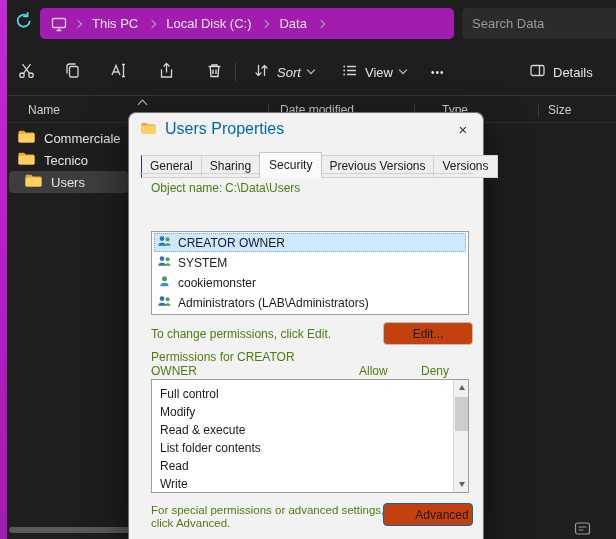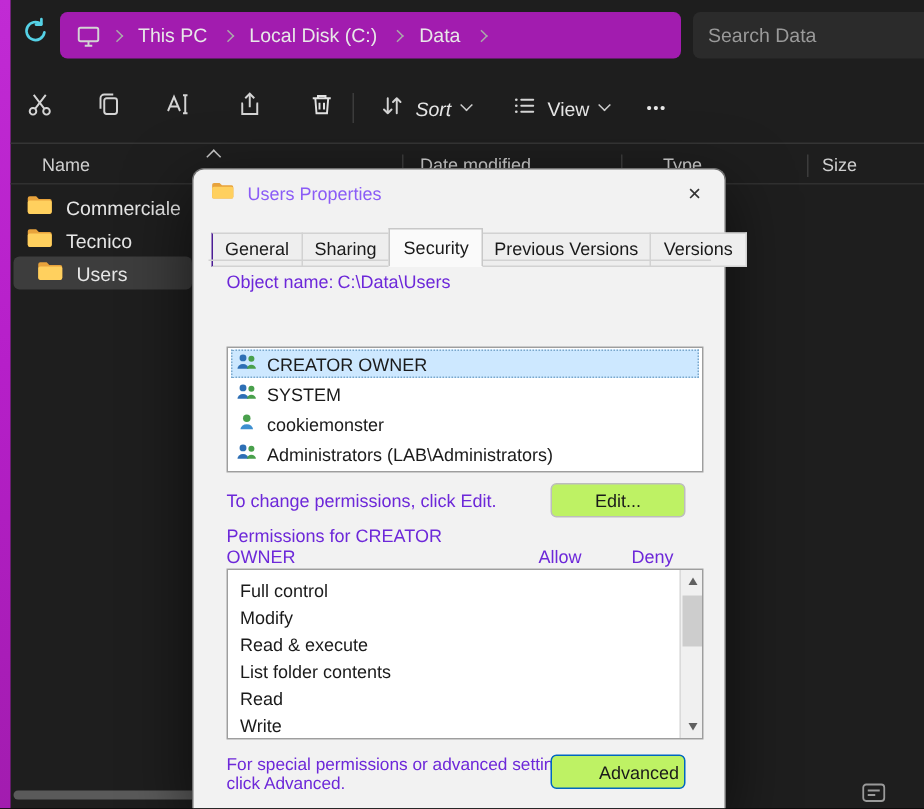--- a/index.html
+++ b/index.html
@@ -39,33 +39,33 @@
   .file-row { position:absolute; left:9px; width:119px; height:22px; display:flex; align-items:center; gap:9px; padding-left:9px; border-radius:4px; color:#e6e6e6; font-size:13px; cursor:pointer; white-space:nowrap; }
   .file-row.selected { background:#3d3d3d; }
 
   
   .h-scroll { position:absolute; left:9px; top:527px; width:128px; height:6px; background:#5a5a5a; border-radius:3px; cursor:pointer; }
   .status-icon { position:absolute; left:574px; top:521px; cursor:pointer; }
 
   
   .dialog { position:absolute; left:128px; top:112px; width:356px; height:427px; background:#f2f2f2; border:1px solid #707070; border-bottom:none; border-radius:8px 8px 0 0; box-shadow:0 14px 44px rgba(0,0,0,.6); color:#1a1a1a; }
   .dlg-titlebar { position:absolute; left:0; top:0; width:100%; height:32px; display:flex; align-items:center; padding:0 12px; gap:9px; }
-  .dlg-title { font-size:12px; color:#8b5cf6; }
+  .dlg-title { font-size:16px; color:#0369a1; }
   .dlg-close { position:absolute; right:6px; top:3px; width:28px; height:26px; display:flex; align-items:center; justify-content:center; font-size:15px; color:#333; border-radius:4px; cursor:pointer; }
   .tabs { position:absolute; left:12px; top:39px; display:flex; align-items:flex-end; }
   .tab { font-size:12px; color:#1a1a1a; padding:3px 8px 4px; border:1px solid #d2d2d2; border-left:none; background:#eeeeee; cursor:pointer; white-space:nowrap; }
   .tab:first-child { border-left:1px solid #4c1d95; }
   .tab.active { background:#fafafa; border:1px solid #c8c8c8; border-bottom:1px solid #fafafa; padding:5px 9px 5px; position:relative; z-index:2; margin:0 -1px; }
   .tab-rule { position:absolute; left:10px; top:60px; width:335px; height:1px; background:#d2d2d2; }
 
-  .dlg-label { position:absolute; font-size:12px; color:#6d28d9; white-space:nowrap; }
+  .dlg-label { position:absolute; font-size:12px; color:#4d7c0f; white-space:nowrap; }
   .listbox { position:absolute; left:22px; width:318px; background:#ffffff; border:1px solid #9e9e9e; overflow:hidden; }
   .principal-row { display:flex; align-items:center; gap:6px; height:19px; padding:0 3px; margin:1px 2px 0; font-size:12px; cursor:pointer; }
   .principal-row.selected { background:#cde8ff; outline:1px dotted #7aa7cc; outline-offset:-1px; }
-  .btn { position:absolute; left:238px; width:90px; height:23px; background:#bef264; border:1px solid #bdbdbd; border-radius:4px; font-size:12px; color:#1a1a1a; font-family:inherit; cursor:pointer; }
+  .btn { position:absolute; left:254px; width:90px; height:23px; background:#c2410c; border:1px solid #bdbdbd; border-radius:4px; font-size:12px; color:#1a1a1a; font-family:inherit; cursor:pointer; }
   .btn.accent { border:1px solid #0067c0; }
 
   .perm-row { height:18px; line-height:18px; padding-left:8px; font-size:12px; white-space:nowrap; }
   .perm-scroll { position:absolute; right:0; top:0; width:15px; height:100%; background:#f0f0f0; border-left:1px solid #dadada; }
   .sb-btn { position:absolute; left:0; width:15px; height:15px; display:flex; align-items:center; justify-content:center; cursor:pointer; }
   .tri-up { width:0; height:0; border-left:3.5px solid transparent; border-right:3.5px solid transparent; border-bottom:5px solid #606060; }
   .tri-down { width:0; height:0; border-left:3.5px solid transparent; border-right:3.5px solid transparent; border-top:5px solid #606060; }
   .sb-thumb { position:absolute; left:1px; top:17px; width:13px; height:34px; background:#cdcdcd; cursor:pointer; }
 
   .hint2 { line-height:14px; }
@@ -161,20 +161,27 @@
             <circle cx="3.2" cy="12.5" r="0.9" fill="#d4d4d4" stroke="none"></circle>
           </svg></span>
       <span>View</span>
       <span class="chev-down"></span>
     </div>
 
     <div class="more-btn">
       <span>•••</span>
     </div>
 
+    <div class="details-btn">
+      <span><svg width="17" height="17" viewBox="0 0 17 17" fill="none" stroke="#d4d4d4" stroke-width="1.3">
+            <rect x="2" y="3.5" width="13" height="10" rx="1.8"></rect>
+            <path d="M10.5 3.5 v10"></path>
+          </svg></span>
+      <span>Details</span>
+    </div>
   </div>
 
   <div class="col-caret"></div>
   <div class="col-head" style="left:28px;">Name</div>
   <div class="col-sep" style="left:268px;"></div>
   <div class="col-head" style="left:280px;">Date modified</div>
   <div class="col-sep" style="left:414px;"></div>
   <div class="col-head" style="left:442px;text-align:right;">Type</div>
   <div class="col-sep" style="left:538px;"></div>
   <div class="col-head" style="left:548px;">Size</div>

